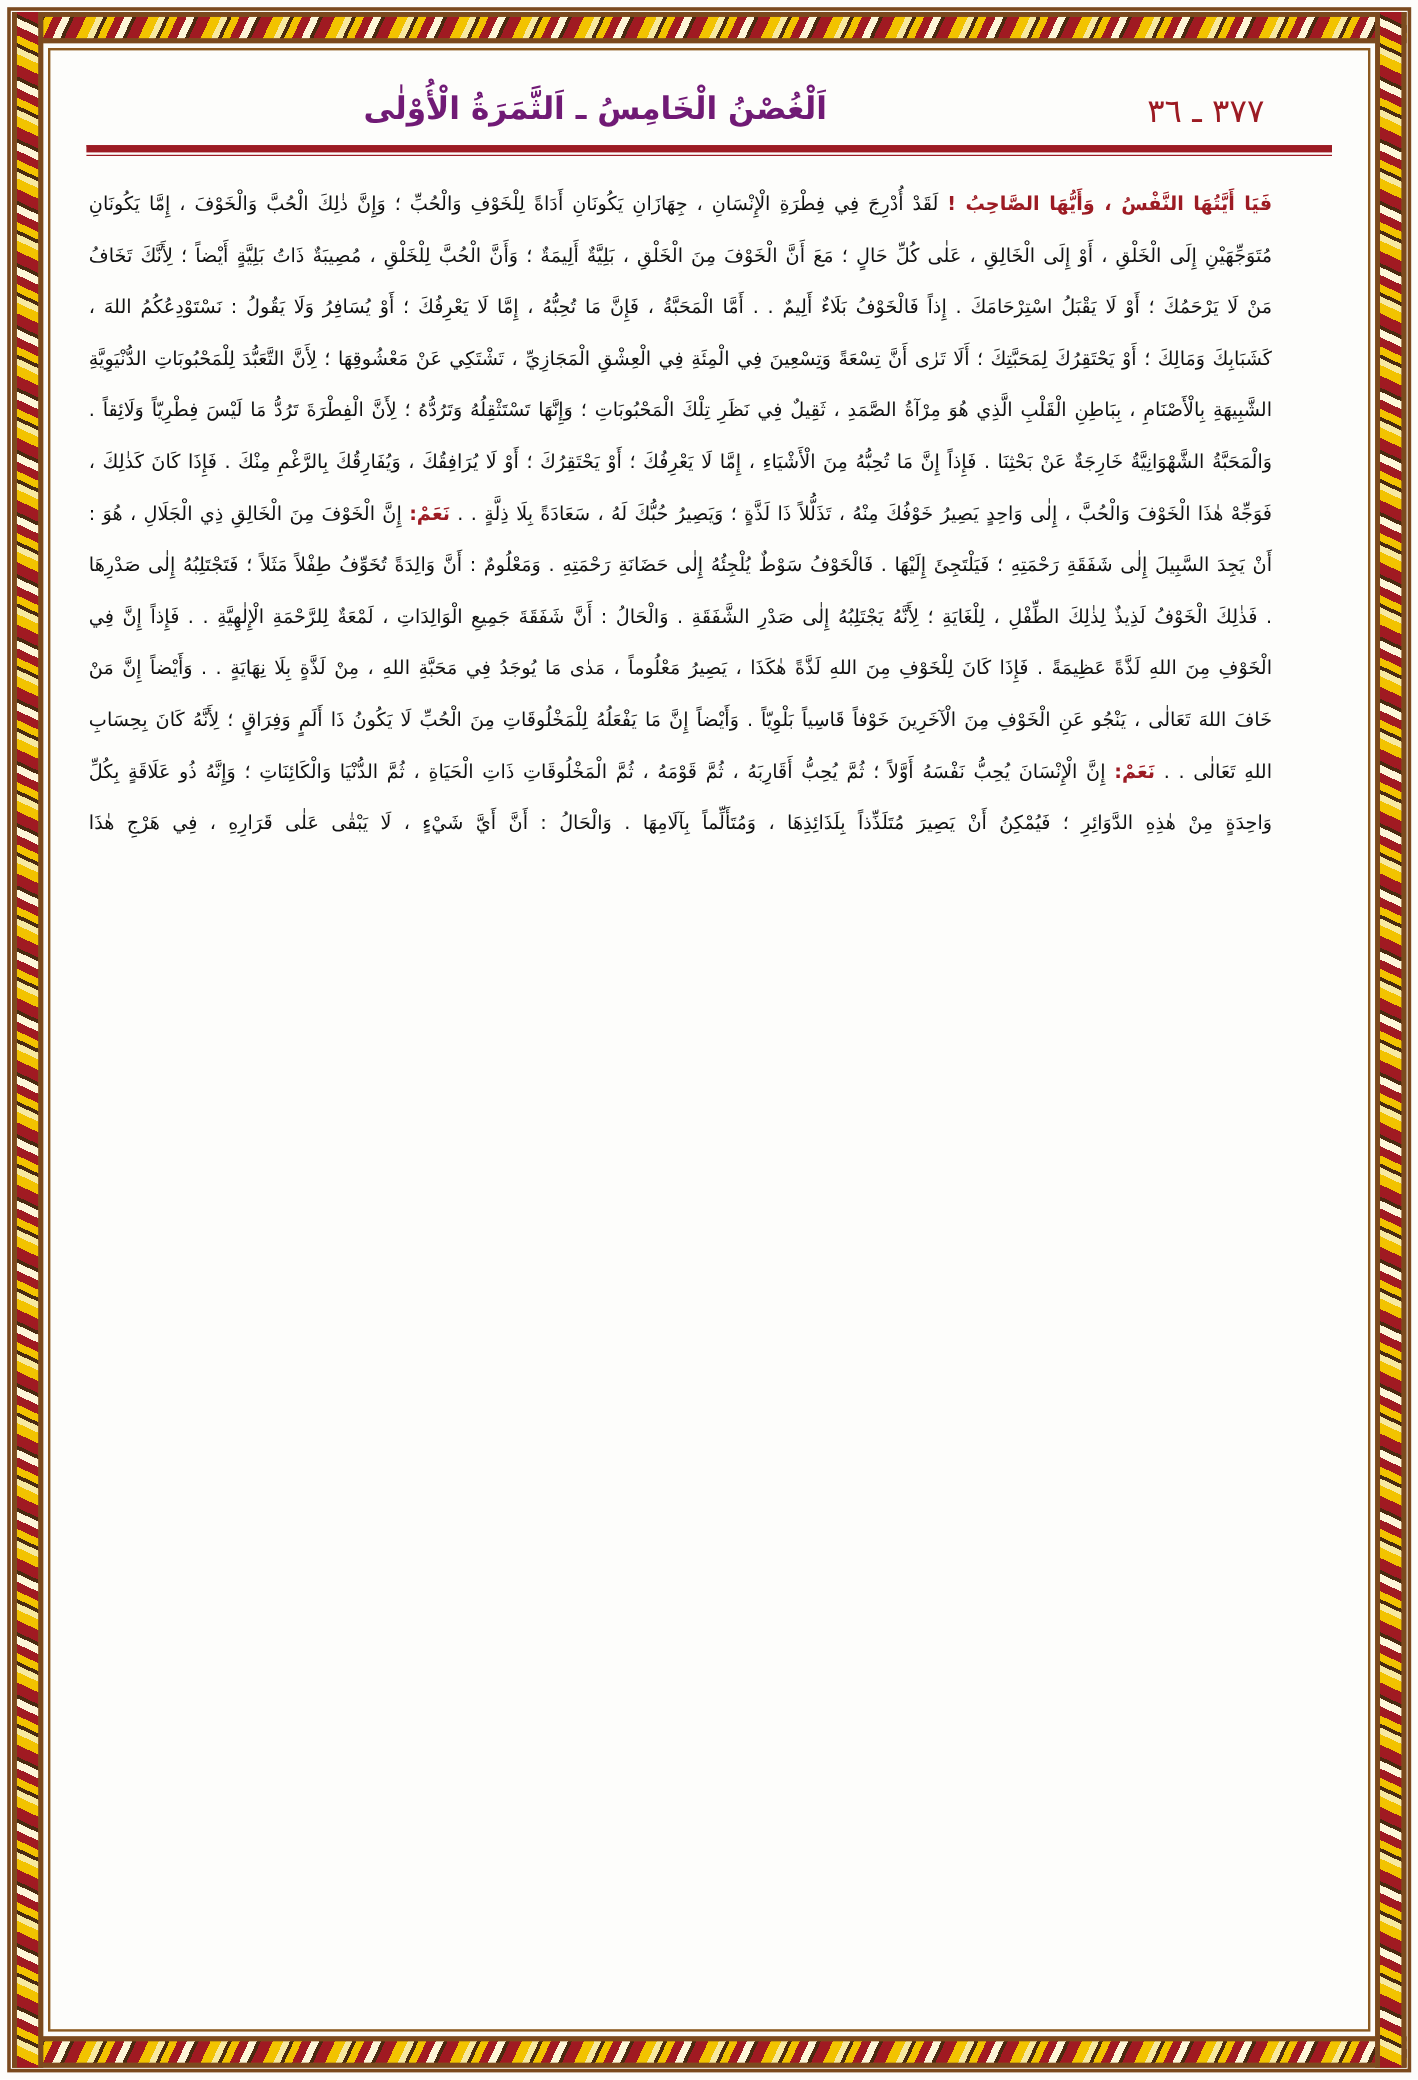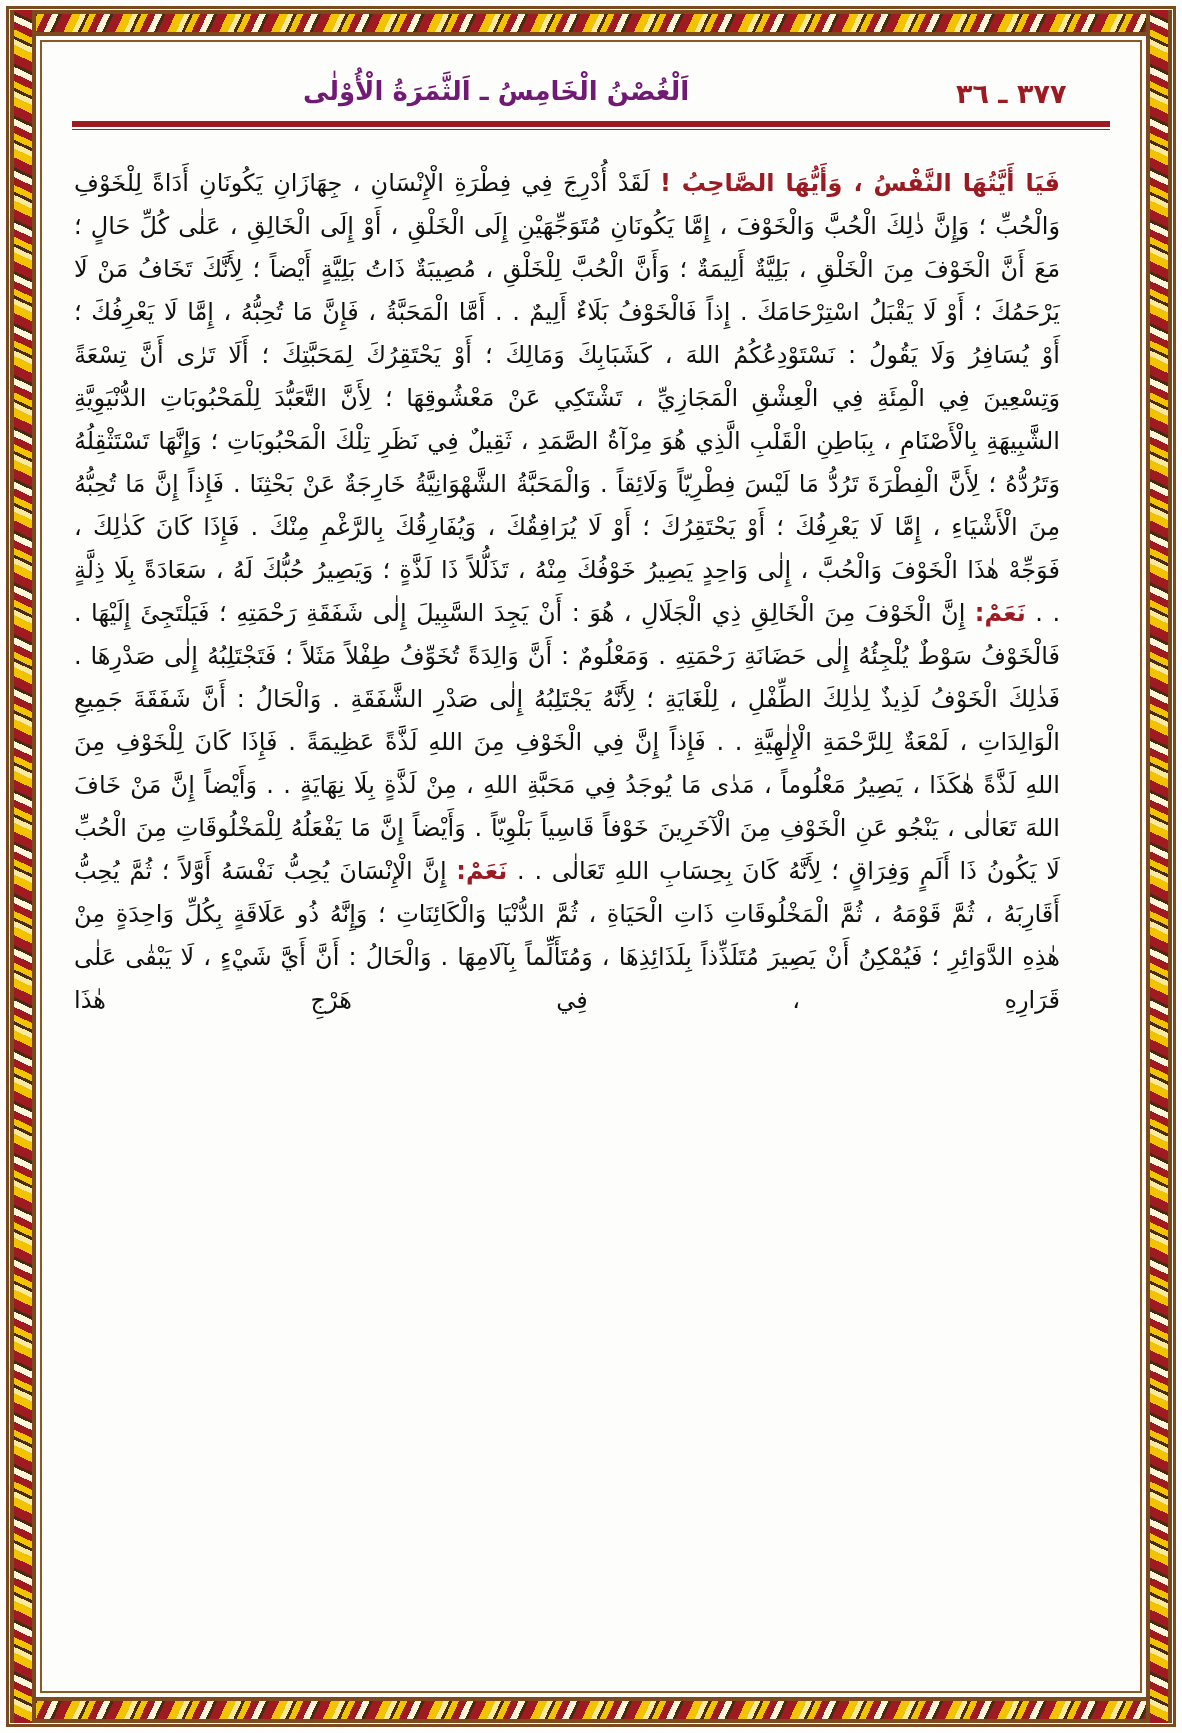--- a/index.html
+++ b/index.html
@@ -101,46 +101,46 @@
     font-weight:bold;
     letter-spacing:0px;
     line-height:1.5;
     flex:1;
     text-align:center;
     padding-right:40px;
   }
   .header-pages{
     color:#9c1b23;
     font-size:27px;
-    font-weight:bold;
+    font-weight:normal;
     white-space:nowrap;
     min-width:150px;
     text-align:left;
     direction:rtl;
     padding-bottom:2px;
   }
   .header-rule{
     margin:10px 4px 0 4px;
     height:5px;
     background:#9c1b23;
     border-top:1px solid #9c1b23;
   }
   .header-rule-thin{
     margin:2px 4px 0 4px;
     height:1px;
     background:#9c1b23;
   }
 
   .body-text{
-    margin-top:32px;
+    margin-top:18px;
     direction:rtl;
     text-align:justify;
     text-align-last:justify;
     color:#111111;
-    font-size:24px;
+    font-size:16px;
     line-height:43px;
     font-family:"DejaVu Sans","Liberation Sans",sans-serif;
     word-spacing:1px;
     padding:0 6px;
   }
   .body-text p{margin:0;text-indent:0;}
   .hl{color:#9c1b23;font-weight:bold;}
   .lead-in{padding-right:48px;}
 </style>
 </head>

